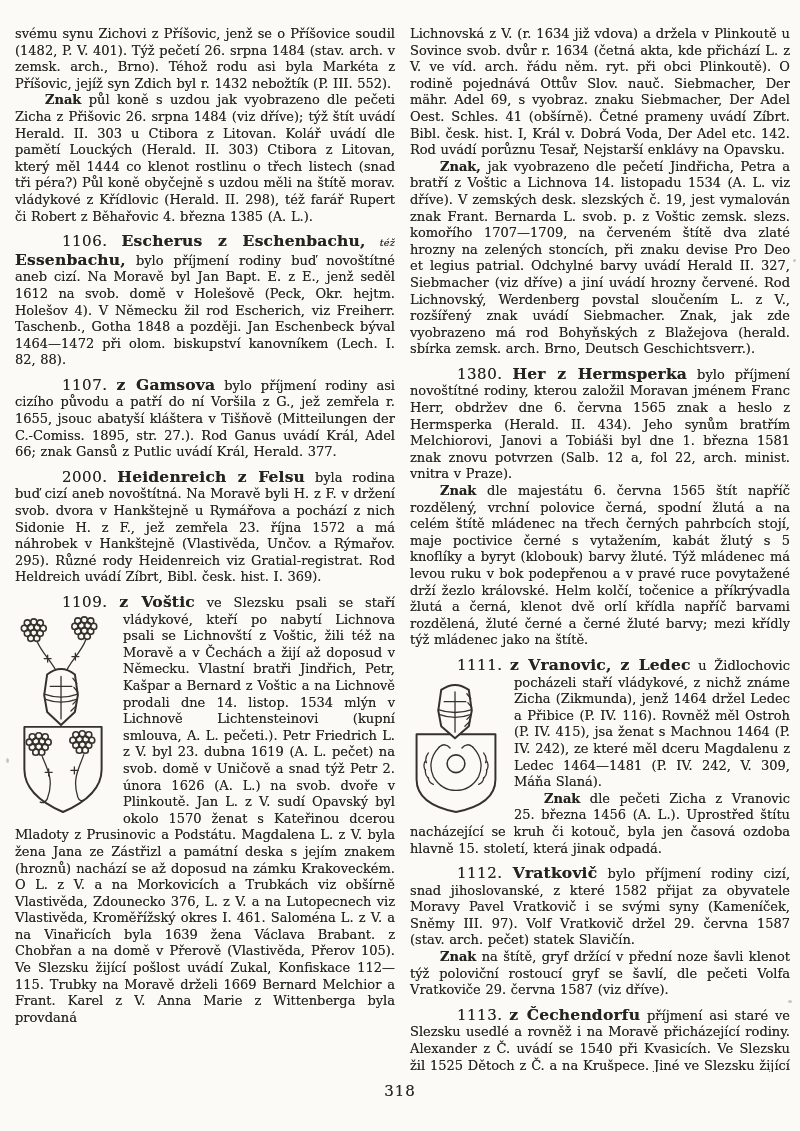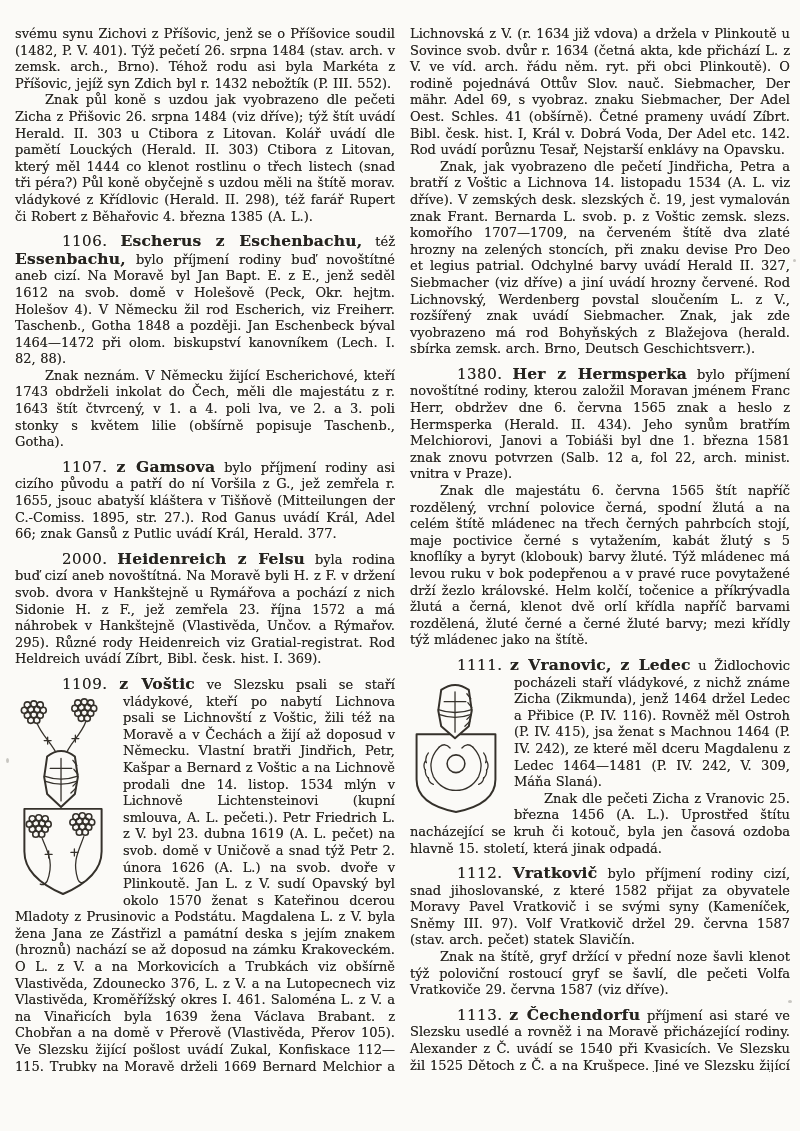--- a/index.html
+++ b/index.html
@@ -23,24 +23,24 @@
   .para{
     margin:0;
     font-size:13px;
     line-height:16.6px;
     text-align:justify;
     text-shadow:0 0 .45px rgba(40,36,30,.6);
     word-spacing:.5px;
   }
   .para.indent{text-indent:30px;}
   .entry{margin-top:8px;}
-  .lead{font-weight:normal;}
+  .lead{font-weight:bold;}
   .enum{font-size:15px;letter-spacing:.5px;margin-left:47px;}
   .ename{font-weight:bold;font-size:15.5px;letter-spacing:.2px;}
-  .also{font-size:13px;}
+  .also{font-size:10px;font-style:italic;}
   .arms{float:left;shape-margin:6px;}
   .arms-vostic{width:92px;height:200px;margin:3px 14px 2px 2px;}
   .arms-vranovic{width:92px;height:138px;margin:3px 12px 2px 0;}
   .arms path,.arms line{stroke:#35312b;fill:none;stroke-width:2;stroke-linecap:round;stroke-linejoin:round;}
   .arms .fillp{fill:#fbfaf7;}
   .arms circle{stroke:#35312b;fill:none;stroke-width:1.6;}
   .arms .thin{stroke-width:1.3;}
   .footer{
     position:absolute;left:0;top:1082px;width:100%;
     text-align:center;font-size:15px;letter-spacing:1px;
@@ -61,24 +61,20 @@
         <span>půl koně s uzdou jak vyobrazeno dle pečeti Zicha z Přišovic 26. srpna 1484 (viz dříve); týž štít uvádí Herald. II. 303 u Ctibora z Litovan. Kolář uvádí dle pamětí Louckých (Herald. II. 303) Ctibora z Litovan, který měl 1444 co klenot rostlinu o třech listech (snad tři péra?) Půl koně obyčejně s uzdou měli na štítě morav. vládykové z Křídlovic (Herald. II. 298), též farář Rupert či Robert z Běhařovic 4. března 1385 (A. L.).</span>
       </p>
 
       <div class="entry">
         <p class="para">
           <span class="enum">1106.</span>
           <span class="ename">Escherus z Eschenbachu,</span>
           <span class="also">též</span>
           <span class="ename">Essenbachu,</span>
           <span>bylo příjmení rodiny buď novoštítné aneb cizí. Na Moravě byl Jan Bapt. E. z E., jenž seděl 1612 na svob. domě v Holešově (Peck, Okr. hejtm. Holešov 4). V Německu žil rod Escherich, viz Freiherr. Taschenb., Gotha 1848 a později. Jan Eschenbeck býval 1464—1472 při olom. biskupství kanovníkem (Lech. I. 82, 88).</span>
-        </p>
-        <p class="para indent">
-          <span class="lead">Znak</span>
-          <span>neznám. V Německu žijící Escherichové, kteří 1743 obdrželi inkolat do Čech, měli dle majestátu z r. 1643 štít čtvrcený, v 1. a 4. poli lva, ve 2. a 3. poli stonky s květem lilie (obšírně popisuje Taschenb., Gotha).</span>
         </p>
       </div>
 
       <div class="entry">
         <p class="para">
           <span class="enum">1107.</span>
           <span class="ename">z Gamsova</span>
           <span>bylo příjmení rodiny asi cizího původu a patří do ní Voršila z G., jež zemřela r. 1655, jsouc abatyší kláštera v Tišňově (Mitteilungen der C.-Comiss. 1895, str. 27.). Rod Ganus uvádí Král, Adel 66; znak Gansů z Putlic uvádí Král, Herald. 377.</span>
         </p>
       </div>
@@ -200,17 +196,18 @@
         <p class="para">
           <span class="enum">1113.</span>
           <span class="ename">z Čechendorfu</span>
           <span>příjmení asi staré ve Slezsku usedlé a rovněž i na Moravě přicházející rodiny. Alexander z Č. uvádí se 1540 při Kvasicích. Ve Slezsku žil 1525 Dětoch z Č. a na Krušpece. Jiné ve Slezsku žijící uvádí porůznu Tesař. Nejstarší morav. enklávy na Opavsku.</span>
         </p>
 
       </div>
     </div>
   </div>
 
+  <div class="footer">318</div>
 
   <div class="speck" style="left:6px;top:758px;width:3px;height:5px;"></div>
   <div class="speck" style="left:793px;top:259px;width:3px;height:3px;"></div>
   <div class="speck" style="left:788px;top:1000px;width:4px;height:3px;"></div>
 </div>
 
 </body></html>

